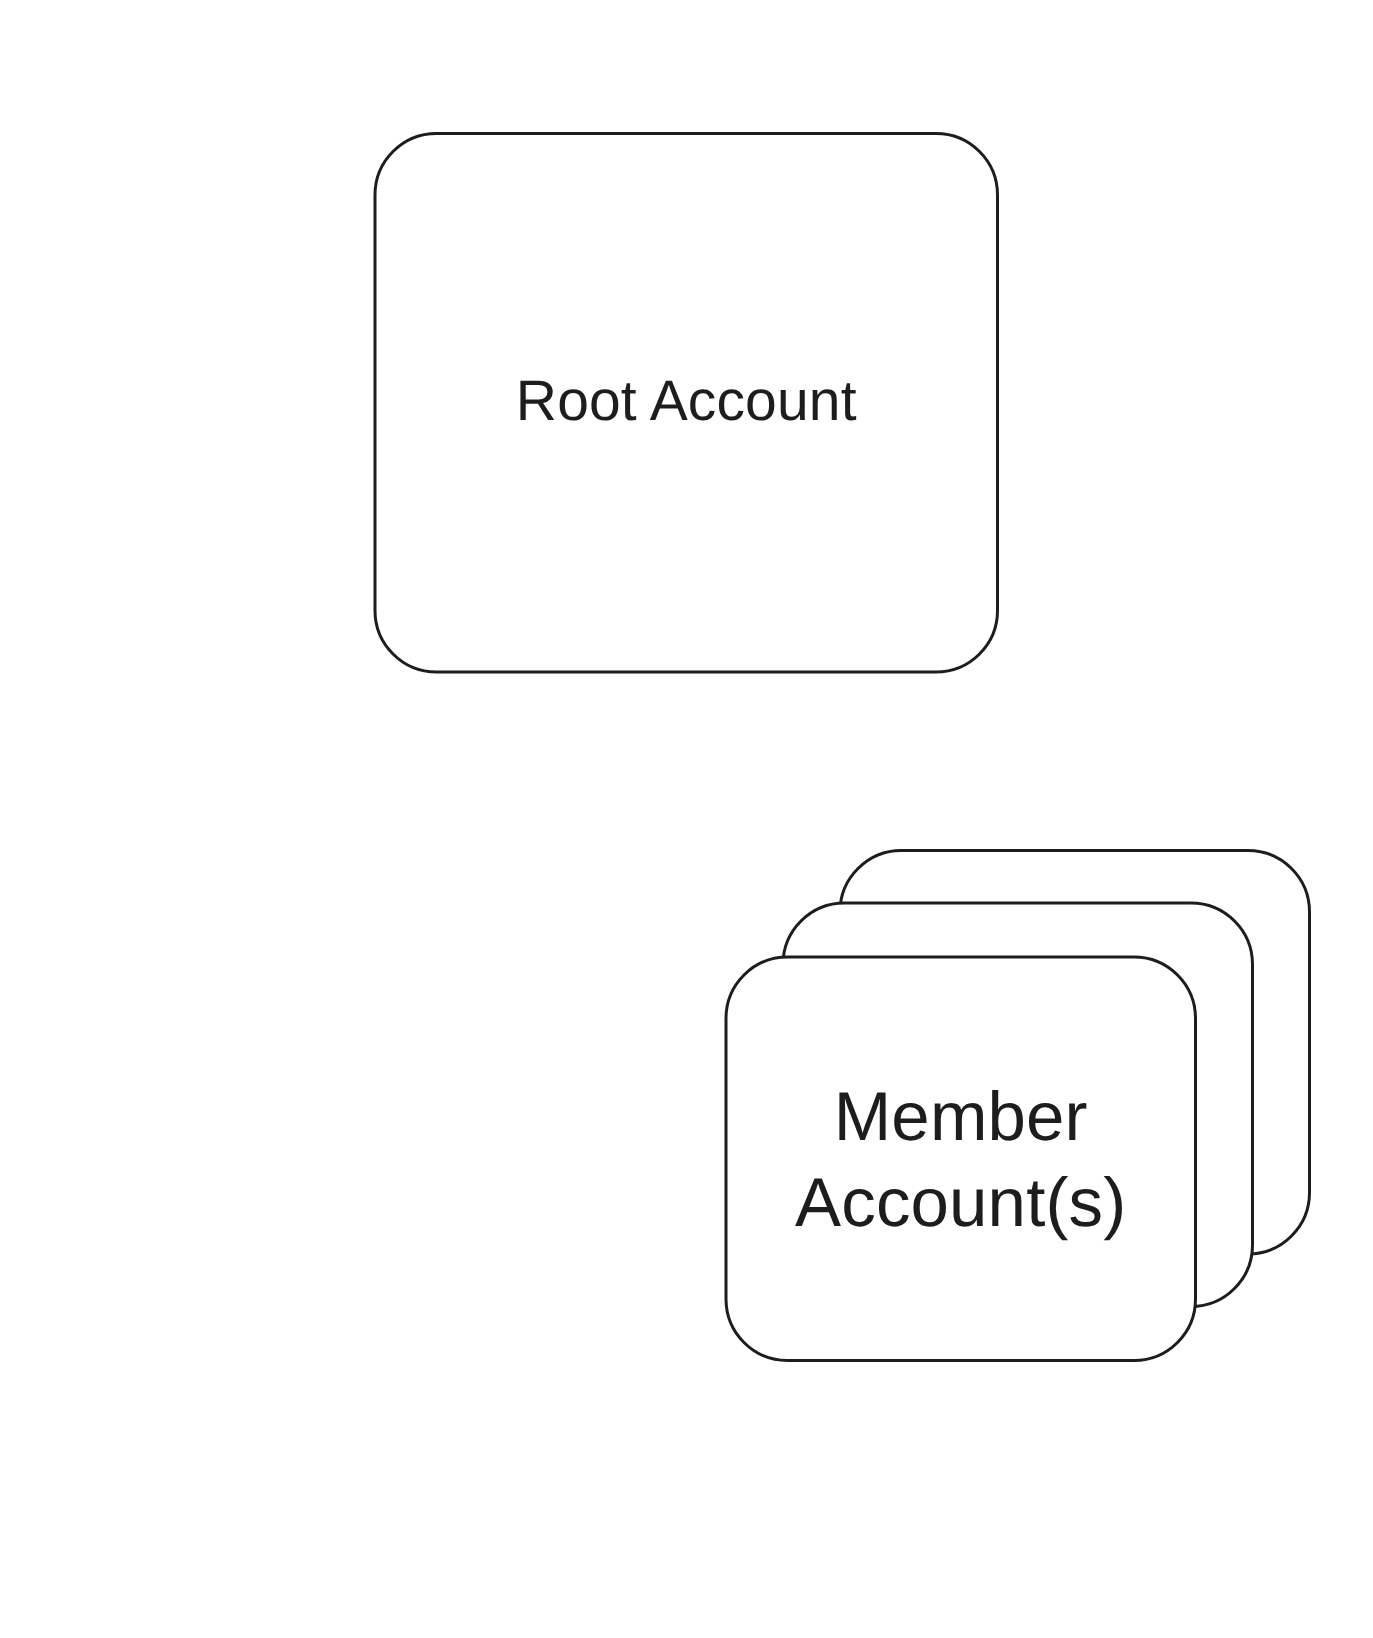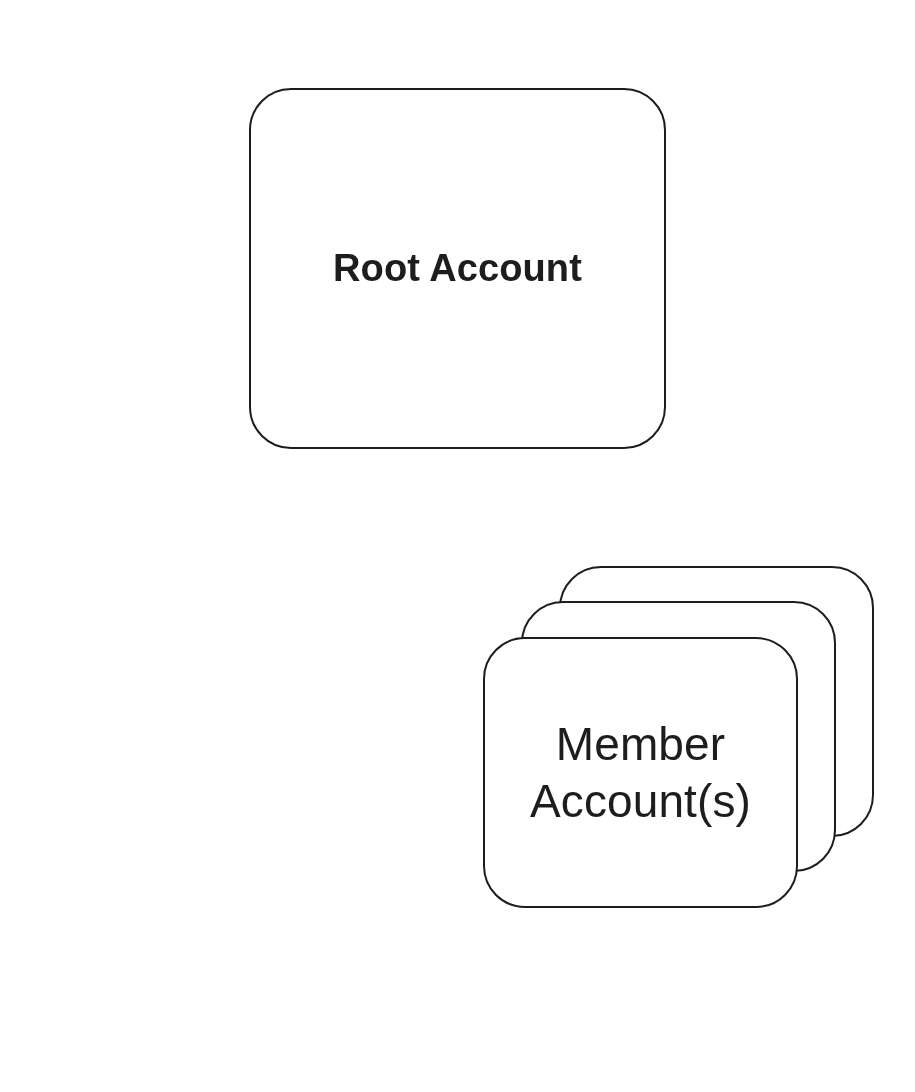--- a/index.html
+++ b/index.html
@@ -22,21 +22,20 @@
     position: absolute;
     box-sizing: border-box;
     background: #ffffff;
     border: 2px solid #1d1d1d;
     border-radius: 42px;
     display: flex;
     align-items: center;
     justify-content: center;
     text-align: center;
     color: #1d1d1d;
-    font-weight: bold;
   }
   .node-label {
     display: block;
     line-height: 1.22;
     white-space: pre-line;
     letter-spacing: 0.1px;
   }
 
   
   #node-root {

